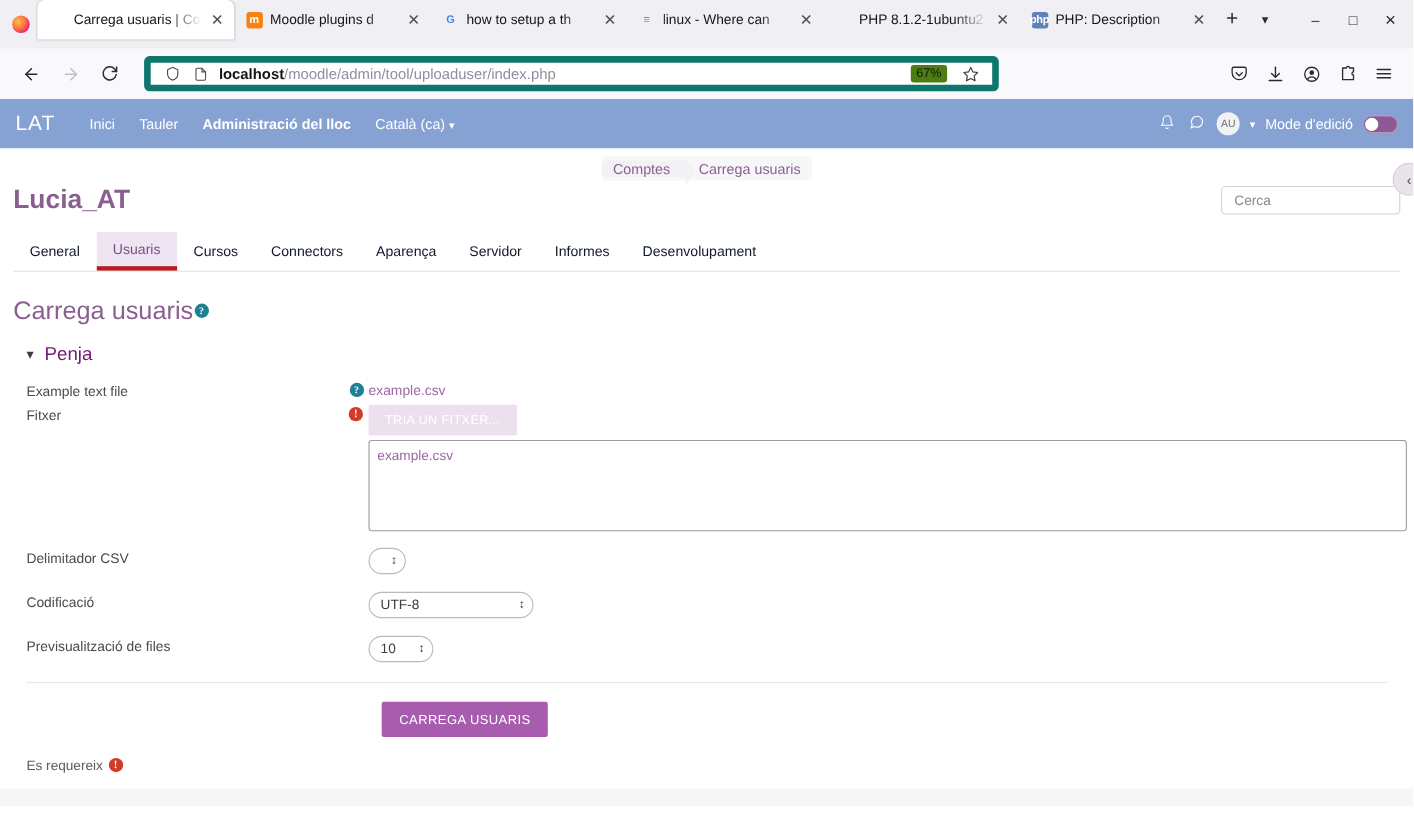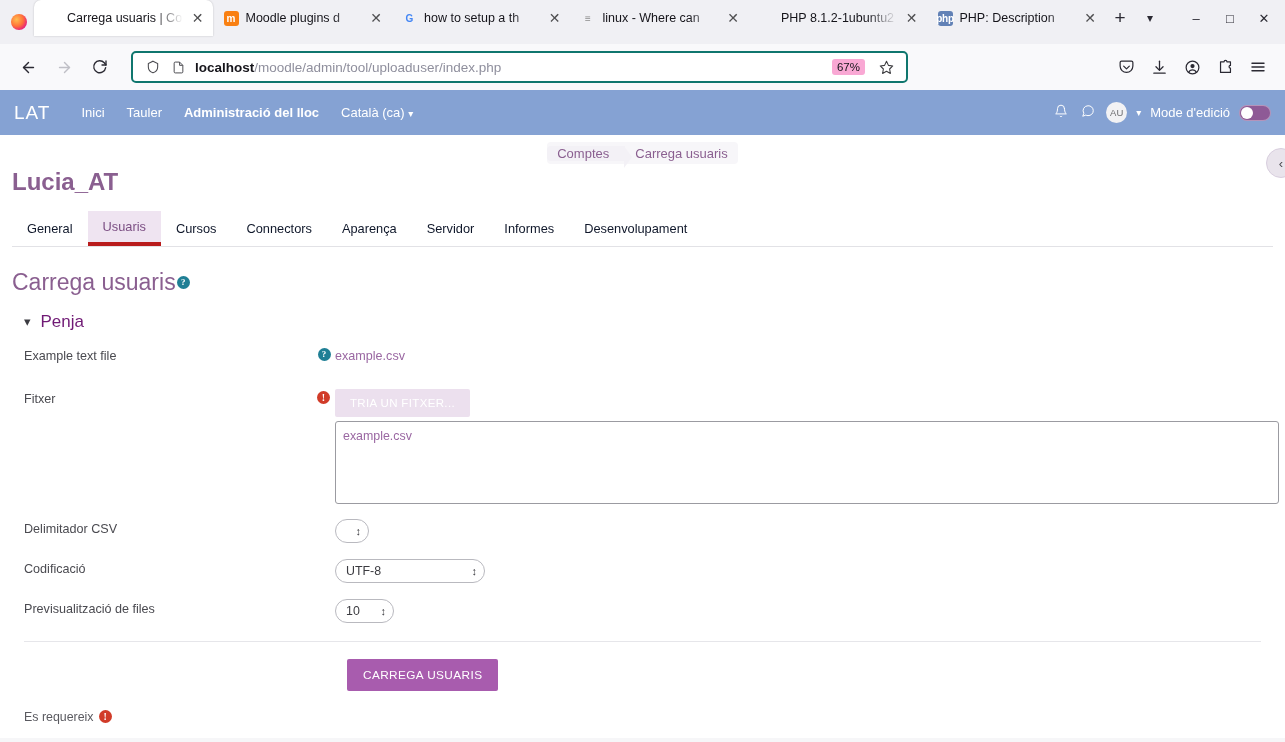--- a/index.html
+++ b/index.html
@@ -108,21 +108,21 @@
     width: 34px; height: 32px;
     display: flex; align-items: center; justify-content: center;
     color: #2b2a33;
     border-radius: 5px;
   }
   .navbtn.disabled { color: #bfbfc6; }
   .urlbar {
     flex: 1 1 auto;
     height: 32px;
     background: #ffffff;
-    border: 2px solid #0f766e;
+    border: 6px solid #0f766e;
     border-radius: 5px;
     display: flex;
     align-items: center;
     padding: 0 8px 0 12px;
     margin: 0 8px 0 12px;
     gap: 9px;
     max-width: 777px;
   }
   .urlbar .shield, .urlbar .pageicon {
     width: 16px; height: 16px; flex: 0 0 16px;
@@ -133,21 +133,21 @@
     flex: 1 1 auto;
     font-size: 13.5px;
     color: #8f8f9d;
     white-space: nowrap;
     overflow: hidden;
   }
   .urltext b { color: #15141a; font-weight: 600; }
   .zoom-badge {
     font-size: 11.5px;
     color: #15141a;
-    background: #f9a8d4;
+    background: #4d7c0f;
     border-radius: 3px;
     padding: 2px 5px;
     flex: 0 0 auto;
   }
   .star { width: 24px; flex: 0 0 24px; display:flex; align-items:center; justify-content:center; color:#3b3b3e; font-size:15px;}
   .toolicons { display: flex; align-items: center; gap: 1px; margin-left: auto; }
   .toolicon {
     width: 32px; height: 32px;
     display: flex; align-items: center; justify-content: center;
     color: #2b2a33;
@@ -556,20 +556,24 @@
 
     <div class="crumbrow">
       <div class="breadcrumb">
         <span class="crumb first">Comptes</span>
         <span class="crumb">Carrega usuaris</span>
       </div>
     </div>
 
     <div class="titlerow">
       <h1 class="page-h1">Lucia_AT</h1>
+      <div class="searchbox">
+        <input placeholder="Cerca" style="">
+
+      </div>
     </div>
 
     <div class="tabs">
       <div class="tabitem">General</div>
       <div class="tabitem active">Usuaris</div>
       <div class="tabitem">Cursos</div>
       <div class="tabitem">Connectors</div>
       <div class="tabitem">Aparença</div>
       <div class="tabitem">Servidor</div>
       <div class="tabitem">Informes</div>
@@ -589,21 +593,21 @@
     <div class="form-row">
       <div class="form-label">Example text file</div>
       <div class="form-flag">
         <span class="help-badge" style="vertical-align:baseline">?</span>
       </div>
       <div class="form-ctl">
         <a class="link" href="#">example.csv</a>
       </div>
     </div>
 
-    <div class="form-row" style="margin-top:25px;justify-content:space-between;">
+    <div class="form-row" style="margin-top:4px;justify-content:space-between;">
       <div class="form-label">Fitxer</div>
       <div class="form-flag">
         <span class="req-badge">!</span>
       </div>
       <div class="form-ctl">
         <button class="choose-btn">TRIA UN FITXER...</button>
         <div class="dropzone">
           <span class="fname">example.csv</span>
         </div>
       </div>

